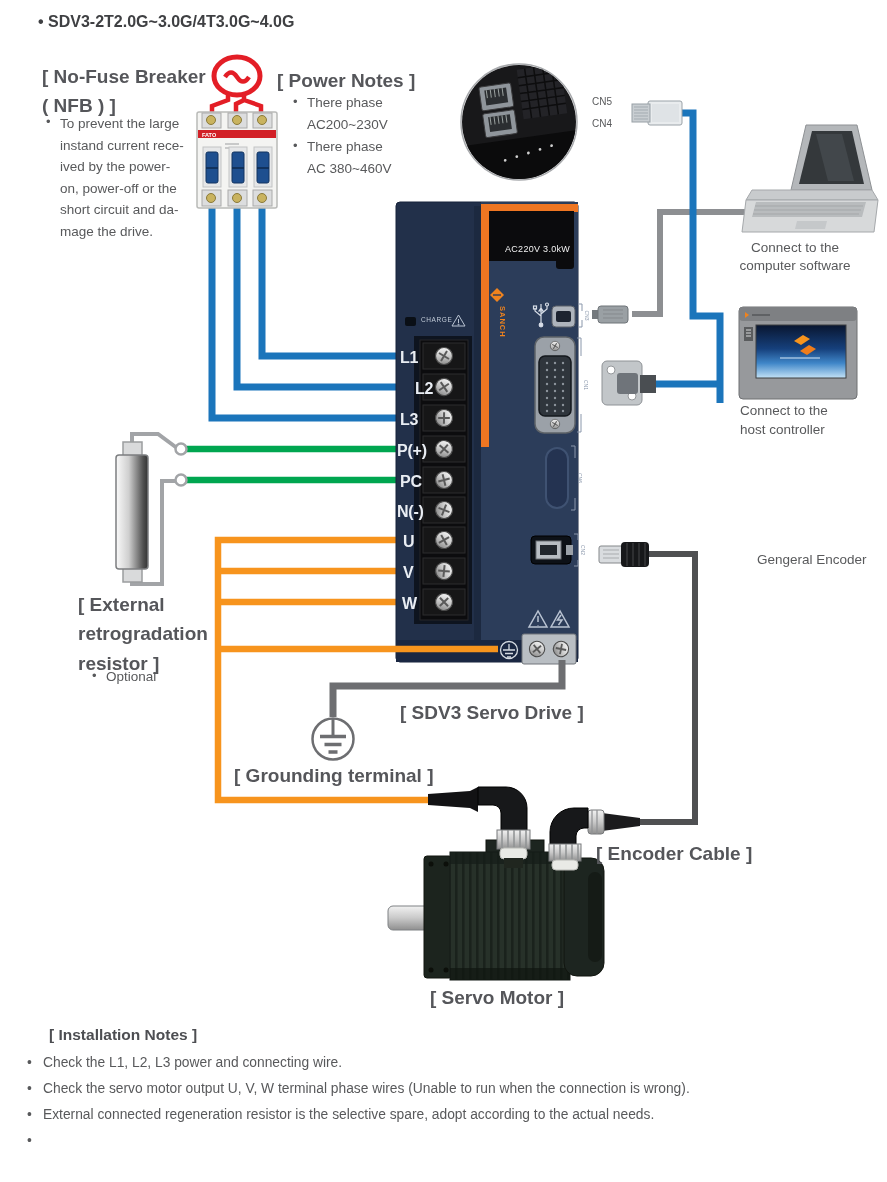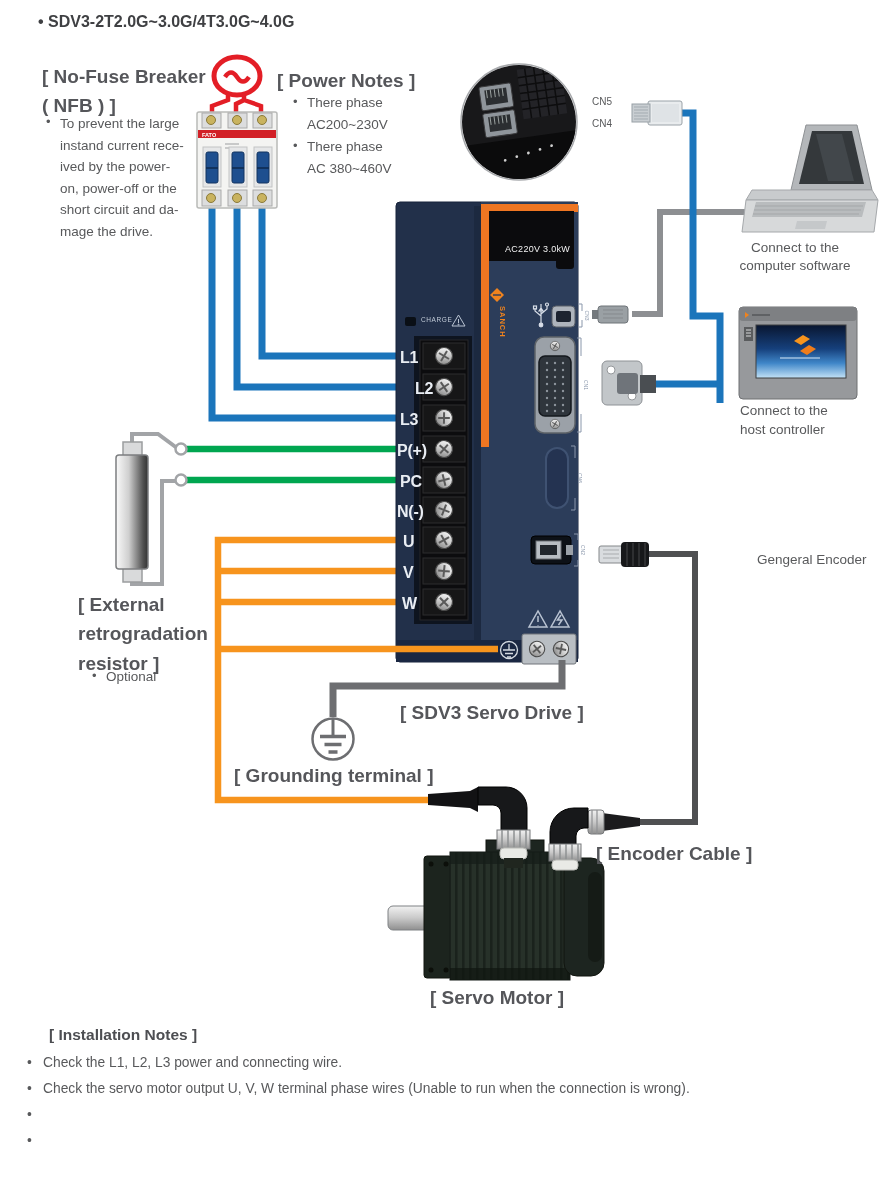--- a/index.html
+++ b/index.html
@@ -439,19 +439,20 @@
     <div class="note-item">
       <span class="nb">•</span>
       <span class="nt">Check the L1, L2, L3 power and connecting wire.</span>
     </div>
     <div class="note-item">
       <span class="nb">•</span>
       <span class="nt">Check the servo motor output U, V, W terminal phase wires (Unable to run when the connection is wrong).</span>
     </div>
     <div class="note-item">
       <span class="nb">•</span>
+      <span class="nt">External connected regeneration resistor is the selective spare, adopt according to the actual needs.</span>
     </div>
     <div class="note-item">
       <span class="nb">•</span>
     </div>
   </div>
 
 </div>
 
 </body></html>

